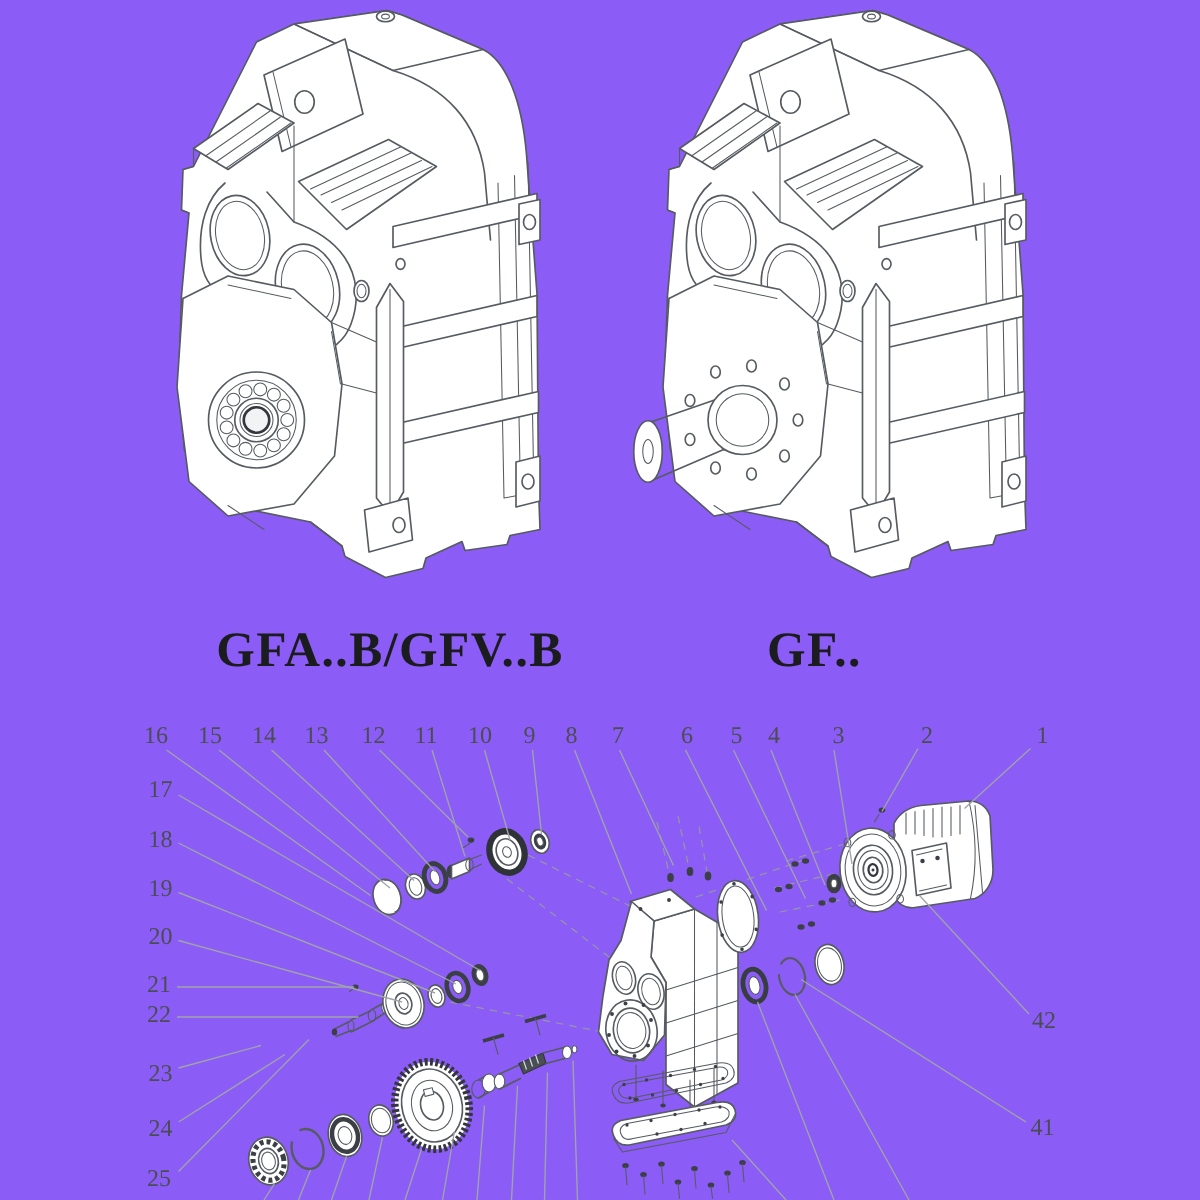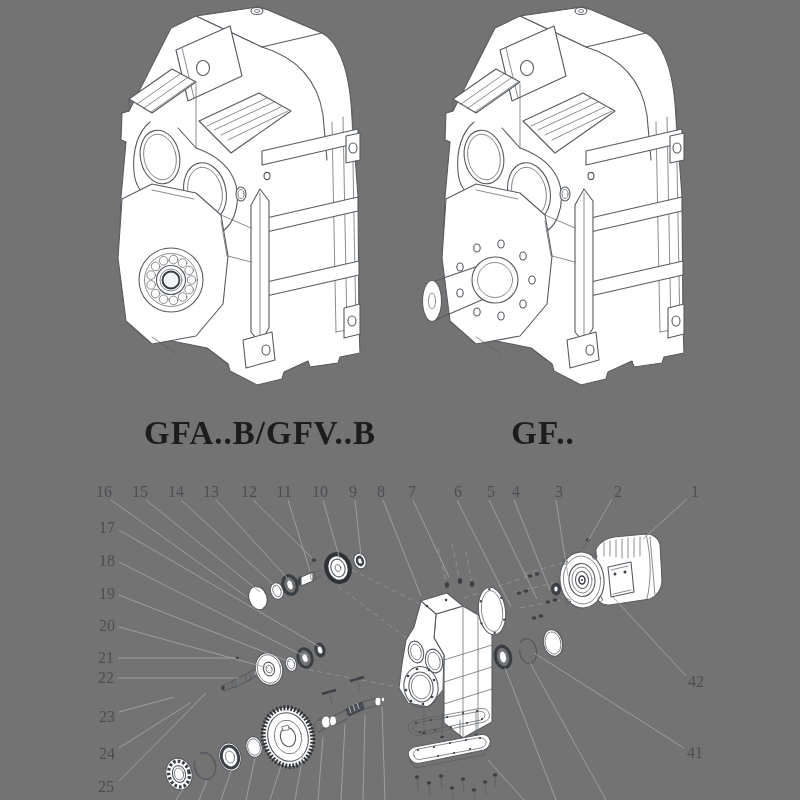--- a/index.html
+++ b/index.html
@@ -1,16 +1,16 @@
 <!DOCTYPE html>
 <html><head>
 <meta charset="utf-8">
 <style>
   html,body{margin:0;padding:0;background:#ffffff;}
-  .canvas{position:relative;width:800px;height:800px;background:#737373;overflow:hidden;
+  .canvas{position:relative;width:800px;height:800px;background:#8b5cf6;overflow:hidden;
           font-family:"Liberation Serif", serif;}
   svg{position:absolute;left:0;top:0;}
   .ln  {stroke:#565b61;fill:none;stroke-width:1.1;stroke-linejoin:round;stroke-linecap:round;}
   .lnf {stroke:#565b61;fill:#ffffff;stroke-width:1.1;stroke-linejoin:round;stroke-linecap:round;}
   .thin{stroke-width:0.7;}
   .dk  {stroke:#34383d;}
   .fdk {fill:#3c4046;stroke:none;}
   .leader{stroke:#a0a4a8;stroke-width:0.9;fill:none;}
   .dash{stroke:#9599a0;stroke-width:0.8;fill:none;stroke-dasharray:5 4;}
   .callout{font:16px "Liberation Serif", serif;fill:#4a4e53;}

